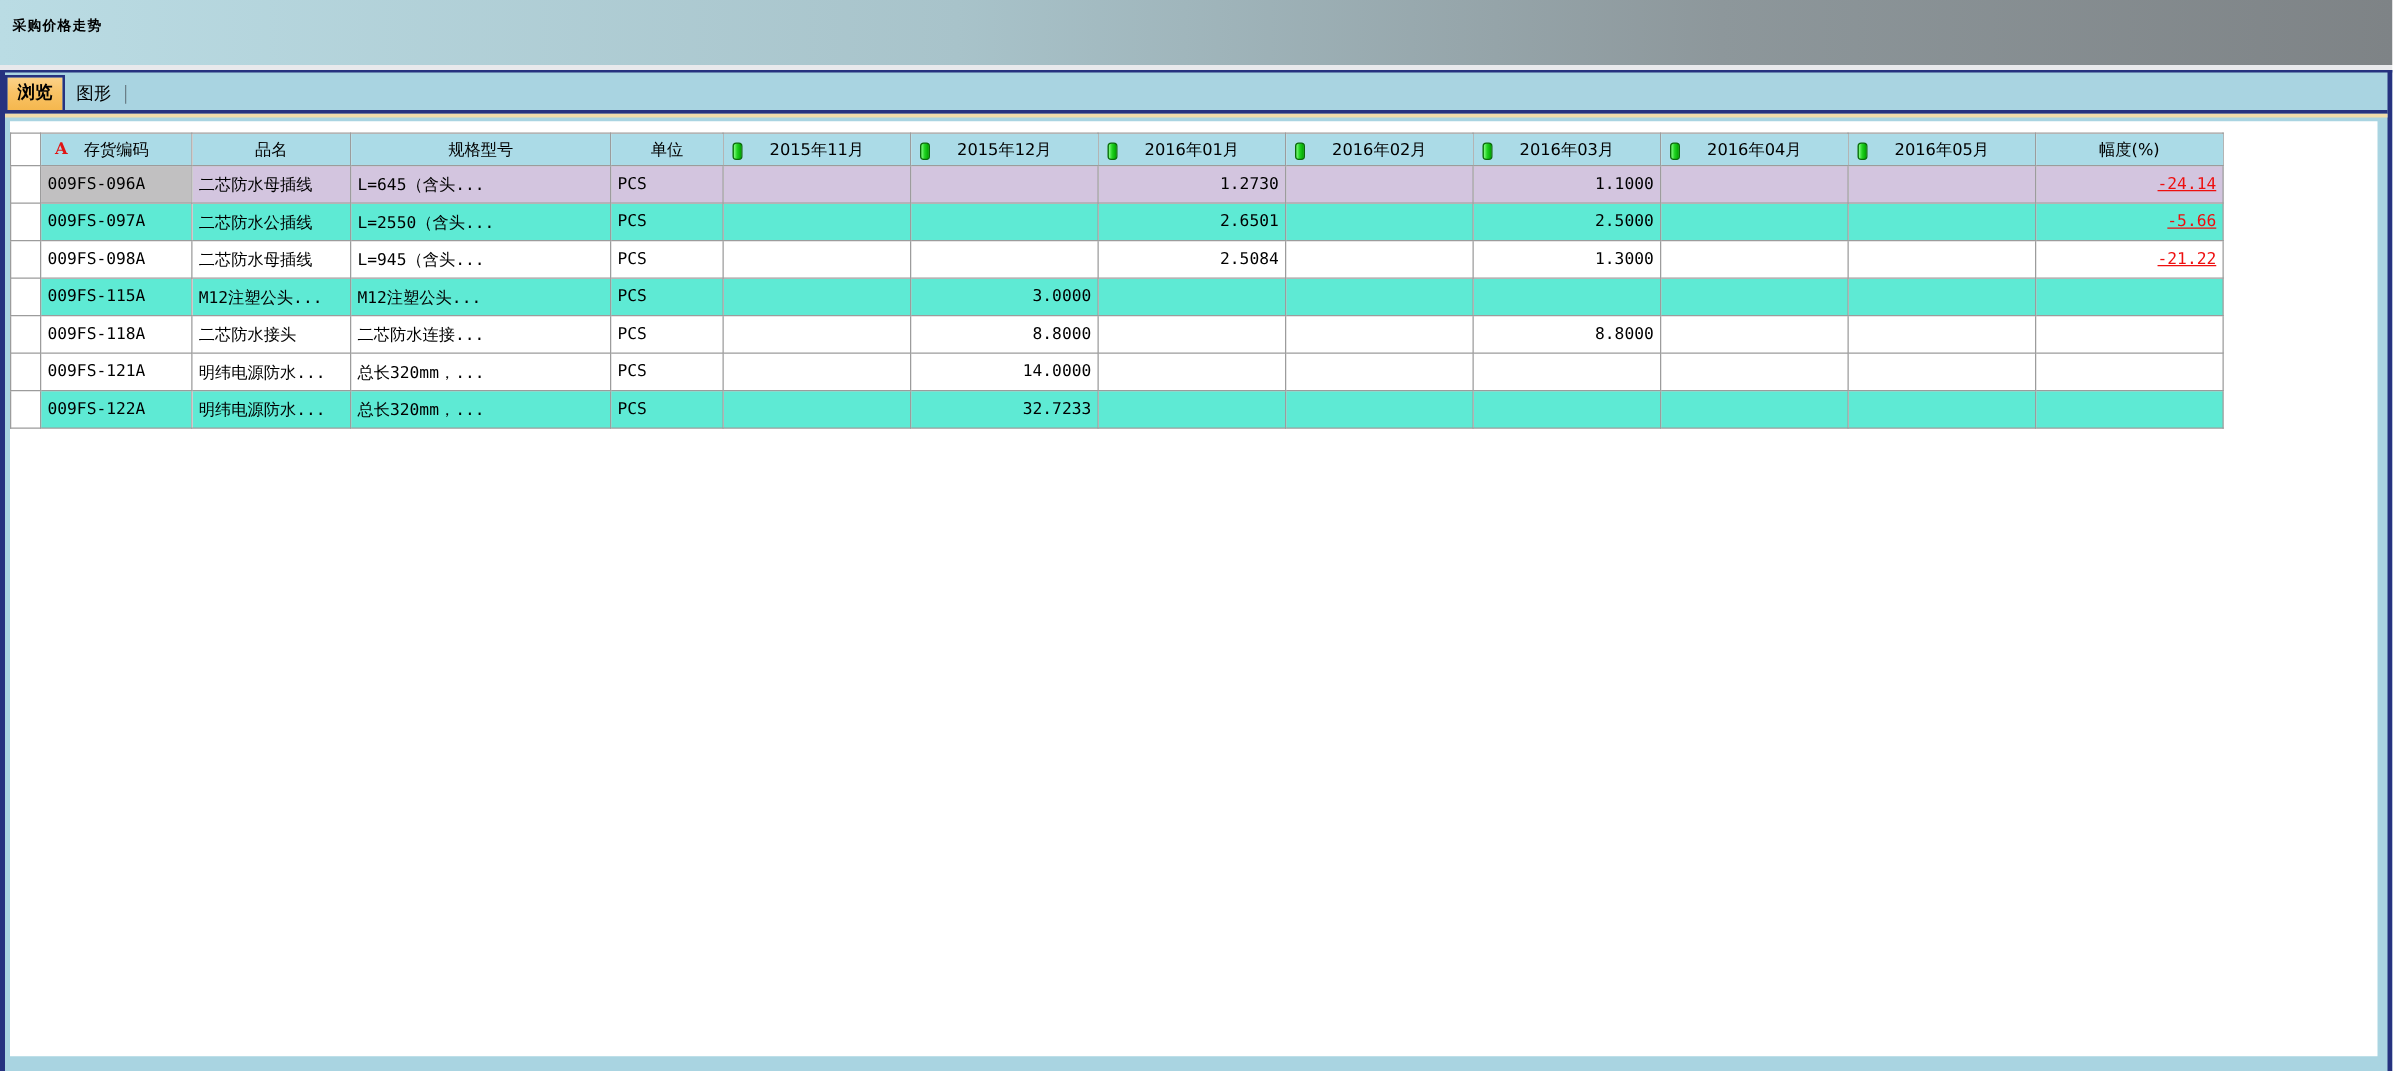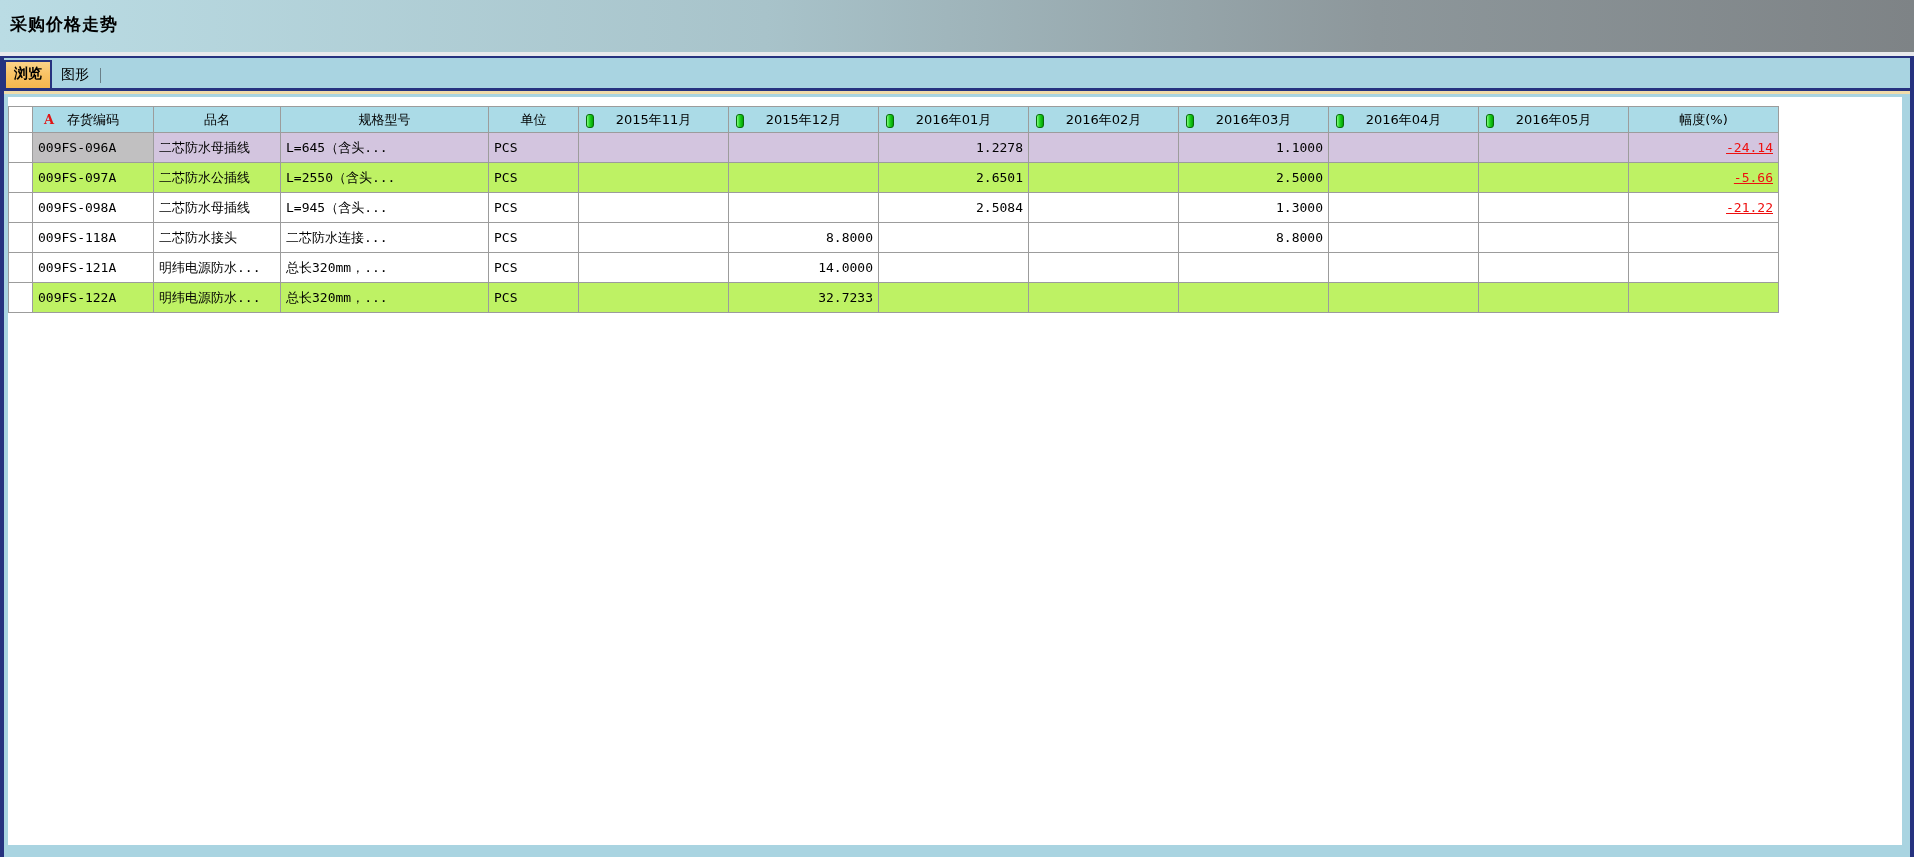--- a/index.html
+++ b/index.html
@@ -6,21 +6,21 @@
   body{
     width:1914px;height:857px;overflow:hidden;background:#ffffff;
     font-family:"DejaVu Sans",sans-serif;position:relative;
   }
   
   .title-band{
     position:absolute;left:0;top:0;width:1914px;height:52px;
     background:linear-gradient(90deg,#badce4 0%,#a8c3ca 40%,#8d979b 72%,#7e8386 100%);
   }
   .page-title{
-    position:absolute;left:10px;top:13px;font-size:17px;font-weight:bold;color:#000;
+    position:absolute;left:10px;top:13px;font-size:11px;font-weight:bold;color:#000;
     letter-spacing:1px;
   }
   .band-divider{
     position:absolute;left:0;top:52px;width:1914px;height:4px;background:#e8e9ec;
   }
   
   .panel{
     position:absolute;left:0;top:56px;width:1914px;height:801px;box-sizing:border-box;
     background:#a9d4e1;border-top:2px solid #26327f;border-left:4px solid #26327f;border-right:4px solid #26327f;
   }
@@ -59,21 +59,21 @@
   .grid th,.grid td{
     border:1px solid #9c9c9c;overflow:hidden;white-space:nowrap;
     padding:0 5px;box-sizing:border-box;
   }
   .grid thead th{
     background:#abdbe7;font-weight:normal;height:26px;text-align:center;
     position:relative;font-family:"DejaVu Sans",sans-serif;
   }
   .grid thead th.sel-h{background:#ffffff;}
   .grid tbody td{height:30px;background:#ffffff;}
-  .grid tbody tr.alt td{background:#bef264;}
+  .grid tbody tr.alt td{background:#5eead4;}
   .grid tbody tr.selected td{background:#d3c5df;}
   .grid tbody tr td.sel-c{background:#ffffff !important;}
   .grid tbody tr.selected td.cur{background:#c1c0c1;}
   .grid td.num{text-align:right;}
   .grid td.red{color:#ee0f0f;text-decoration:underline;}
   .sort-a{
     position:absolute;left:11px;top:5px;color:#e01414;font-weight:bold;
     font-size:13px;font-family:"DejaVu Serif",serif;
   }
   .pill{
@@ -135,21 +135,21 @@
           </thead>
           <tbody>
             <tr class="selected">
               <td class="sel-c"></td>
               <td class="cur">009FS-096A</td>
               <td>二芯防水母插线</td>
               <td>L=645（含头...</td>
               <td>PCS</td>
               <td class="num"></td>
               <td class="num"></td>
-              <td class="num">1.2278</td>
+              <td class="num">1.2730</td>
               <td class="num"></td>
               <td class="num">1.1000</td>
               <td class="num"></td>
               <td class="num"></td>
               <td class="num red">-24.14</td>
             </tr>
             <tr class="alt">
               <td class="sel-c"></td>
               <td>009FS-097A</td>
               <td>二芯防水公插线</td>
@@ -171,20 +171,35 @@
               <td>L=945（含头...</td>
               <td>PCS</td>
               <td class="num"></td>
               <td class="num"></td>
               <td class="num">2.5084</td>
               <td class="num"></td>
               <td class="num">1.3000</td>
               <td class="num"></td>
               <td class="num"></td>
               <td class="num red">-21.22</td>
+            </tr>
+            <tr class="alt">
+              <td class="sel-c"></td>
+              <td>009FS-115A</td>
+              <td>M12注塑公头...</td>
+              <td>M12注塑公头...</td>
+              <td>PCS</td>
+              <td class="num"></td>
+              <td class="num">3.0000</td>
+              <td class="num"></td>
+              <td class="num"></td>
+              <td class="num"></td>
+              <td class="num"></td>
+              <td class="num"></td>
+              <td class="num"></td>
             </tr>
             <tr>
               <td class="sel-c"></td>
               <td>009FS-118A</td>
               <td>二芯防水接头</td>
               <td>二芯防水连接...</td>
               <td>PCS</td>
               <td class="num"></td>
               <td class="num">8.8000</td>
               <td class="num"></td>

